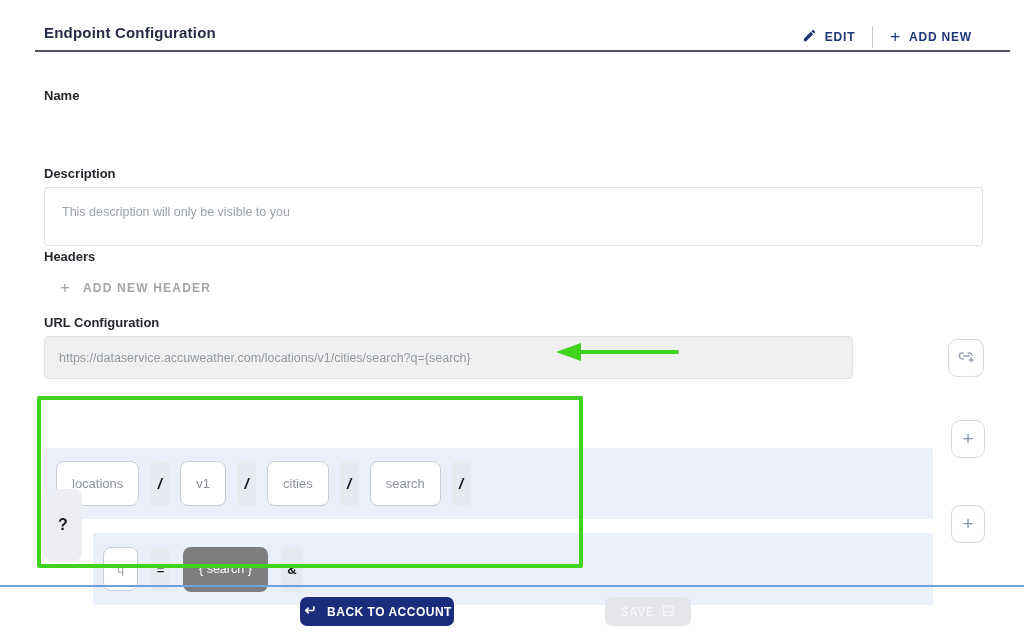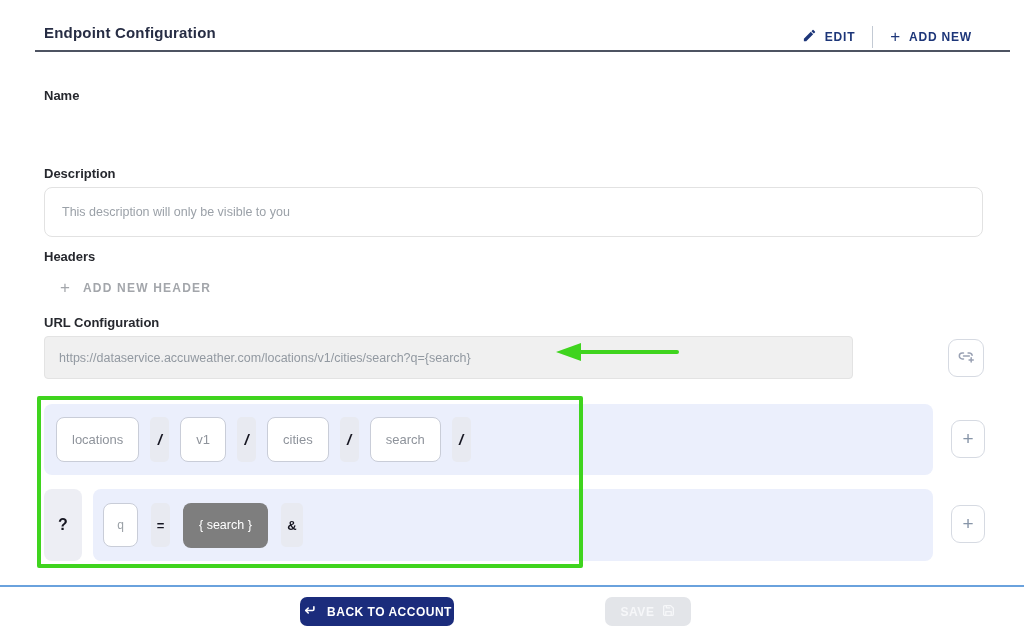--- a/index.html
+++ b/index.html
@@ -25,41 +25,41 @@
   .select-box { position:absolute; left:44px; top:92px; width:464px; height:47px;
     background:#fff; border:1px solid #d9d9d9; border-radius:4px; cursor:pointer; }
   .select-placeholder { position:absolute; left:12px; top:7px; font-size:10.5px; color:#9ba1a8; }
   .select-value { position:absolute; left:12px; top:21px; font-size:13px; color:#83878e; }
   .select-underline { position:absolute; left:12px; top:41px; width:134px; height:4px;
     background:var(--green,#3fd41e); border-radius:2px; }
   .select-caret { position:absolute; right:18px; top:21px; width:0; height:0;
     border-left:5px solid transparent; border-right:5px solid transparent; border-top:5px solid #6b6f76; }
 
   
-  .textarea-box { position:absolute; left:44px; top:187px; width:939px; height:50px;
-    background:#fff; border:1px solid #e2e2e2; border-radius:8px; }
+  .textarea-box { position:absolute; left:44px; top:187px; width:939px; height:59px;
+    background:#fff; border:1px solid #e2e2e2; border-radius:3px; }
   .textarea-placeholder { position:absolute; left:17px; top:17px; font-size:12.5px; color:#9ba1a8; }
 
   
   .add-header-btn { position:absolute; left:60px; top:278px; display:flex; align-items:center; gap:13px;
     color:#a3a6ab; font-size:12px; font-weight:bold; letter-spacing:1.2px; cursor:pointer; }
   .add-header-btn .plus { font-size:17px; font-weight:normal; letter-spacing:0; }
 
   
   .url-input { position:absolute; left:44px; top:336px; width:809px; height:43px;
     background:#f0f0f0; border:1px solid #e3e3e3; border-radius:4px; }
   .url-text { position:absolute; left:14px; top:14px; font-size:12.5px; color:#9299a1; }
   .icon-btn { position:absolute; background:#fff; border:1px solid #d6dae2; border-radius:9px;
     display:flex; align-items:center; justify-content:center; color:#99a1b3; cursor:pointer; }
   .link-btn { left:948px; top:339px; width:36px; height:38px; }
   .link-btn svg { width:20px; height:20px; }
 
   
-  .lavender { position:absolute; background:var(--rowbg,#ebeffc); border-radius:8px;
-    display:flex; align-items:center; }
+  .lavender { position:absolute; background:var(--rowbg,#ebeffc); border-radius:2px;
+    display:flex; align-items:center;margin-top:44px; }
   .row1 { left:44px; top:404px; width:889px; height:71px; padding-left:12px; gap:11px; }
   .row2 { left:93px; top:489px; width:840px; height:72px; padding-left:10px; gap:13px; }
   .seg-box { height:45px; display:flex; align-items:center; padding:0 15px;
     background:#fff; border:1px solid #c9cdd8; border-radius:8px;
     font-size:13px; color:#8e939b; cursor:text; }
   .sep-chip { width:19px; height:45px; display:flex; align-items:center; justify-content:center;
     background:#e8eaf1; border-radius:5px; font-size:15px; font-weight:bold; font-style:italic; color:#14141f; }
   .q-prefix-chip { position:absolute; left:44px; top:489px; width:38px; height:72px;
     background:#edeef4; border-radius:8px; display:flex; align-items:center; justify-content:center;
     font-size:16px; font-weight:bold; color:#14141f; }

